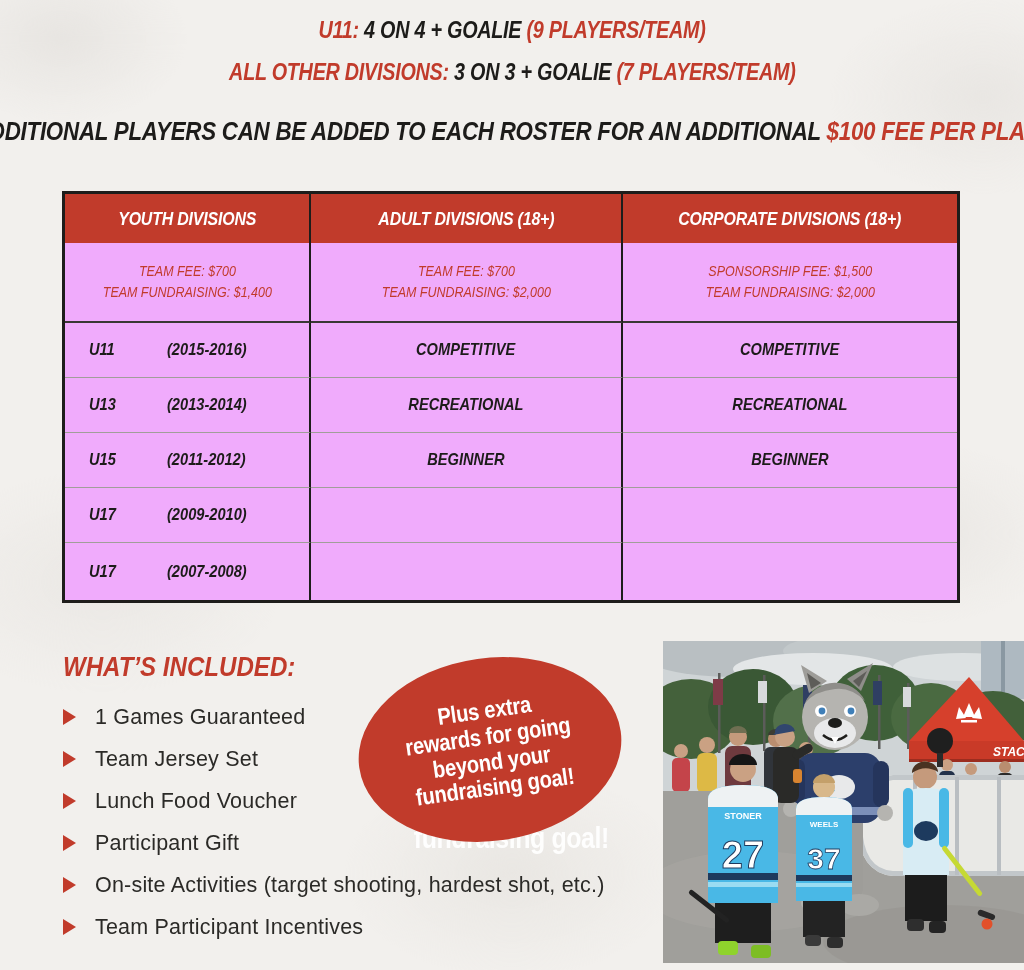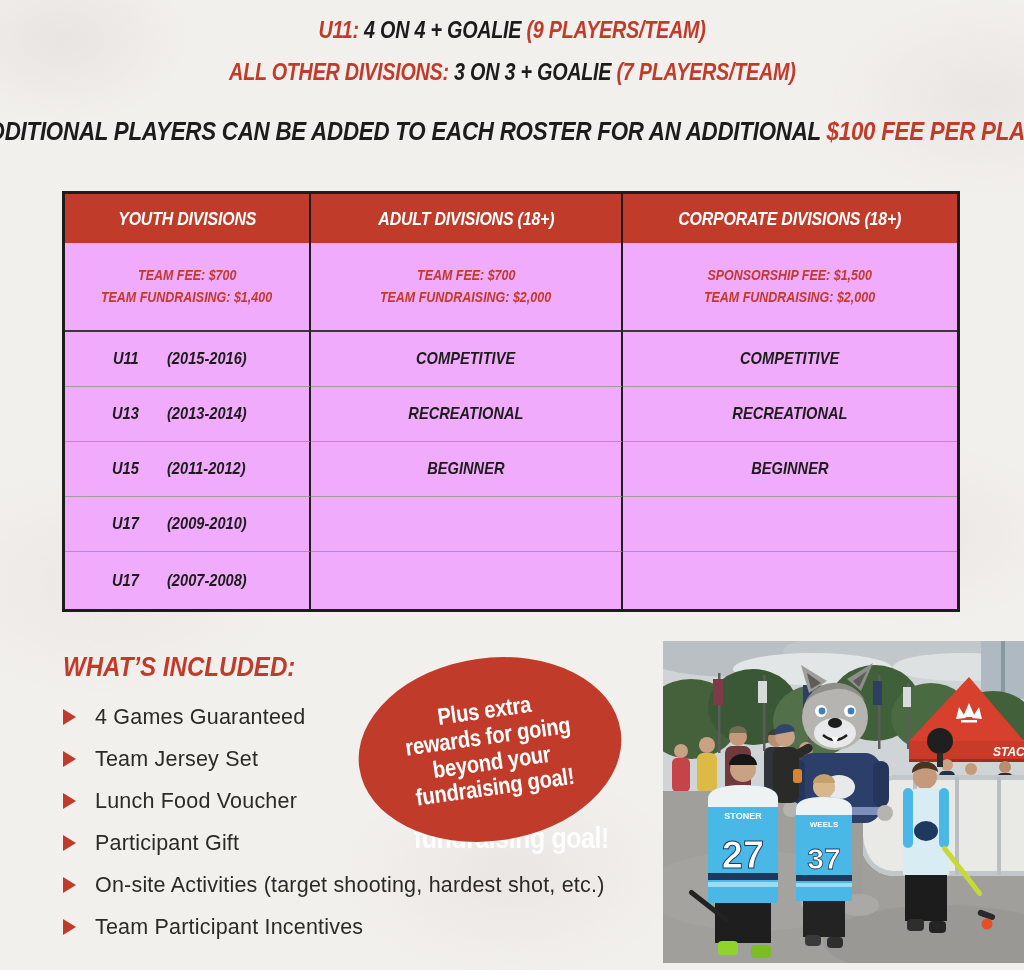--- a/index.html
+++ b/index.html
@@ -38,26 +38,26 @@
     border:3px solid #1e1d1b;background:#f0abfc;
   }
   .prow{display:grid;grid-template-columns:246px 312px 1fr;}
   .cell{border-right:2px solid #1e1d1b;display:flex;align-items:center;justify-content:center;box-sizing:border-box;}
   .cell:last-child{border-right:none;}
   .th{
     height:49px;background:#c13b2b;color:#fff;
     font-weight:bold;font-style:italic;font-size:18.5px;letter-spacing:-.2px;
   }
   .fee{
-    height:89px;color:#c13b2b;font-weight:bold;font-style:italic;font-size:14.5px;
+    height:80px;color:#c13b2b;font-weight:normal;font-style:italic;font-size:14.5px;
     flex-direction:column;line-height:1.45;text-align:right;border-bottom:2px solid #3a3835;
   }
   .brow .cell{height:55px;border-bottom:1px solid #a19e99;font-weight:bold;font-style:italic;font-size:17px;}
   .brow:last-child .cell{border-bottom:none;height:57px;}
-  .divcell{justify-content:flex-start;padding-left:24px;text-align:center;}
+  .divcell{justify-content:flex-start;padding-left:24px;}
   .divlabel{width:78px;}
 
   
   .wi-title{position:absolute;left:63px;top:651px;color:#c13b2b;font-weight:bold;font-style:italic;font-size:28px;}
   .bullets{position:absolute;left:63px;top:702px;width:580px;}
   .bullet{display:flex;align-items:center;height:30px;margin-bottom:12px;}
   .tri{width:0;height:0;border-left:13px solid #c13b2b;border-top:8px solid transparent;border-bottom:8px solid transparent;margin-right:19px;flex:none;}
   .btext{font-size:21.5px;color:#2b2a27;letter-spacing:.2px;}
 
   
@@ -173,21 +173,21 @@
     <div class="cell">
         <span class="cx"></span>
       </div>
   </div>
 </div>
 
 <div class="wi-title"><span class="cxl">WHAT’S INCLUDED:</span></div>
 <div class="bullets">
   <div class="bullet">
       <span class="tri"></span>
-      <span class="btext">4 Games Guaranteed</span>
+      <span class="btext">1 Games Guaranteed</span>
     </div>
   <div class="bullet">
       <span class="tri"></span>
       <span class="btext">Team Jersey Set</span>
     </div>
   <div class="bullet">
       <span class="tri"></span>
       <span class="btext">Lunch Food Voucher</span>
     </div>
   <div class="bullet">

